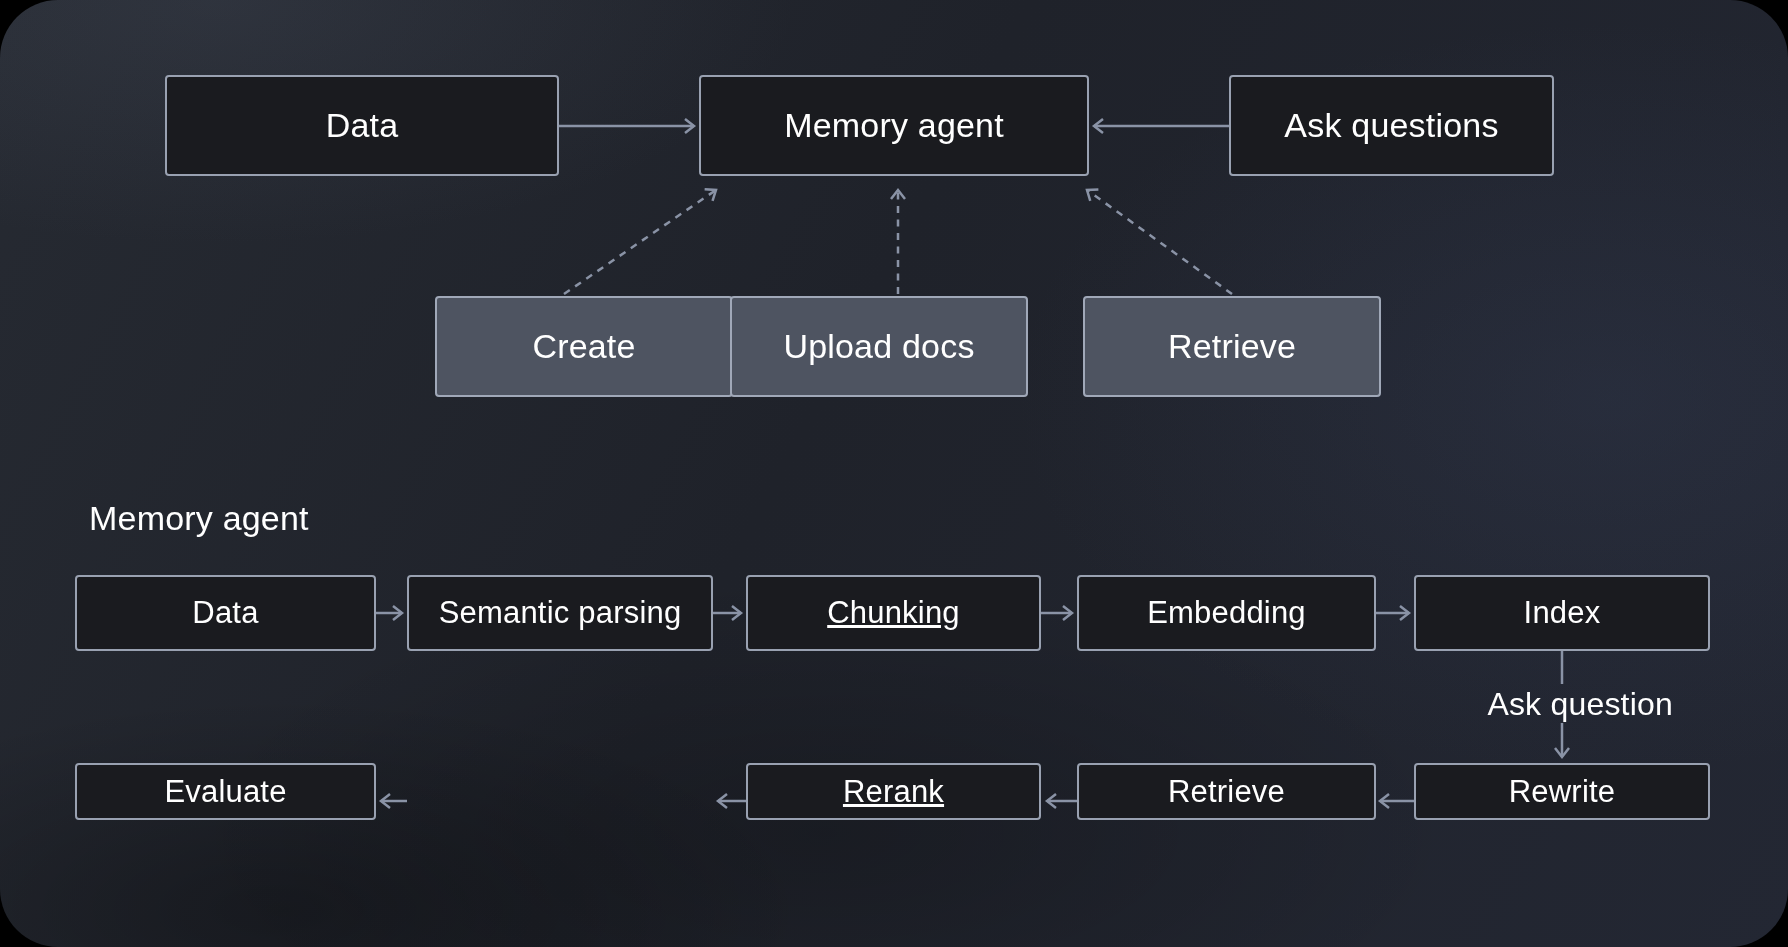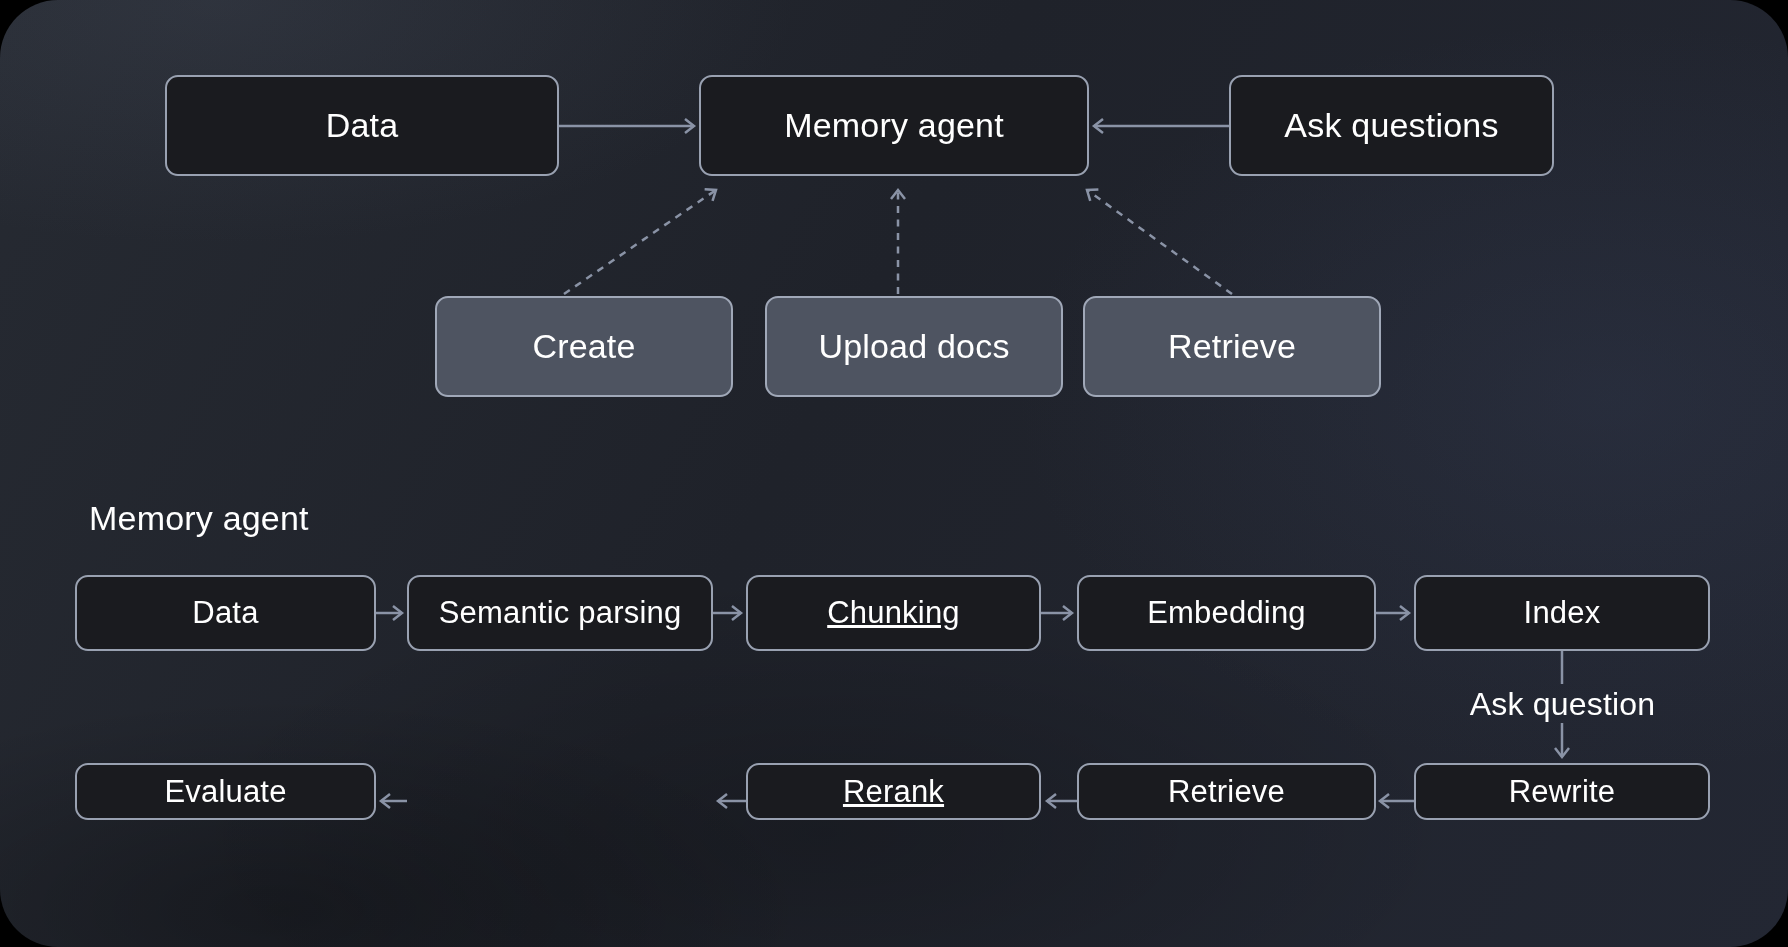--- a/index.html
+++ b/index.html
@@ -21,62 +21,62 @@
       radial-gradient(55% 42% at 46% 88%, rgba(0,0,0,0.22), rgba(0,0,0,0) 65%),
       linear-gradient(118deg, #262a32 0%, #1f222a 45%, #232733 100%);
   }
   .edges{ position:absolute; left:0; top:0; z-index:1; }
   .edge{ stroke:#8a93a6; stroke-width:2.5; fill:none; }
   .edge.dashed{ stroke-dasharray:7 6.5; }
 
   .node{
     position:absolute; z-index:2;
     display:flex; align-items:center; justify-content:center;
-    border-radius:13px;
+    border-radius:4px;
     box-sizing:border-box;
     color:#ffffff;
     letter-spacing:0.2px;
   }
   .node-dark{
     background:#1a1b1f;
     border:2.5px solid #99a1b1;
   }
   .node-light{
     background:#4e5461;
     border:2.5px solid #a0a8b8;
   }
   .node-lg{ font-size:34px; }
   .node-sm{ font-size:31px; }
 
   
   #n-data        { left:165px;  top:75px;  width:394px; height:101px; }
   #n-memory      { left:699px;  top:75px;  width:390px; height:101px; }
   #n-ask         { left:1229px; top:75px;  width:325px; height:101px; }
   #n-create      { left:415px;  top:296px; width:298px; height:101px;margin-left:20px; }
-  #n-upload      { left:765px;  top:296px; width:298px; height:101px; }
+  #n-upload      { left:730px;  top:296px; width:298px; height:101px; }
   #n-retrieve-t  { left:1083px; top:296px; width:298px; height:101px; }
 
   
   .r1{ top:575px; height:76px; }
   .r2{ top:763px; height:57px; }
   #r1-0,#r2-0{ left:75px;   width:301px; }
   #r1-1,#r2-1{ left:407px;  width:306px; }
   #r1-2,#r2-2{ left:746px;  width:295px;text-decoration:underline; }
   #r1-3,#r2-3{ left:1077px; width:299px; }
   #r1-4,#r2-4{ left:1414px; width:296px; }
 
   .section-label{
     position:absolute; z-index:2;
     left:89px; top:499px;
     font-size:34px; color:#ffffff; letter-spacing:0.2px;
   }
   .edge-label{
     position:absolute; z-index:2;
     left:1452px; top:686px; width:221px;
-    text-align:center;
+    text-align:right;
     font-size:32px; color:#ffffff; letter-spacing:0.2px;
   }
 </style>
 </head>
 <body>
 
 <div class="canvas">
 
   <svg class="edges" width="1788" height="947" viewBox="0 0 1788 947">
     <defs>

